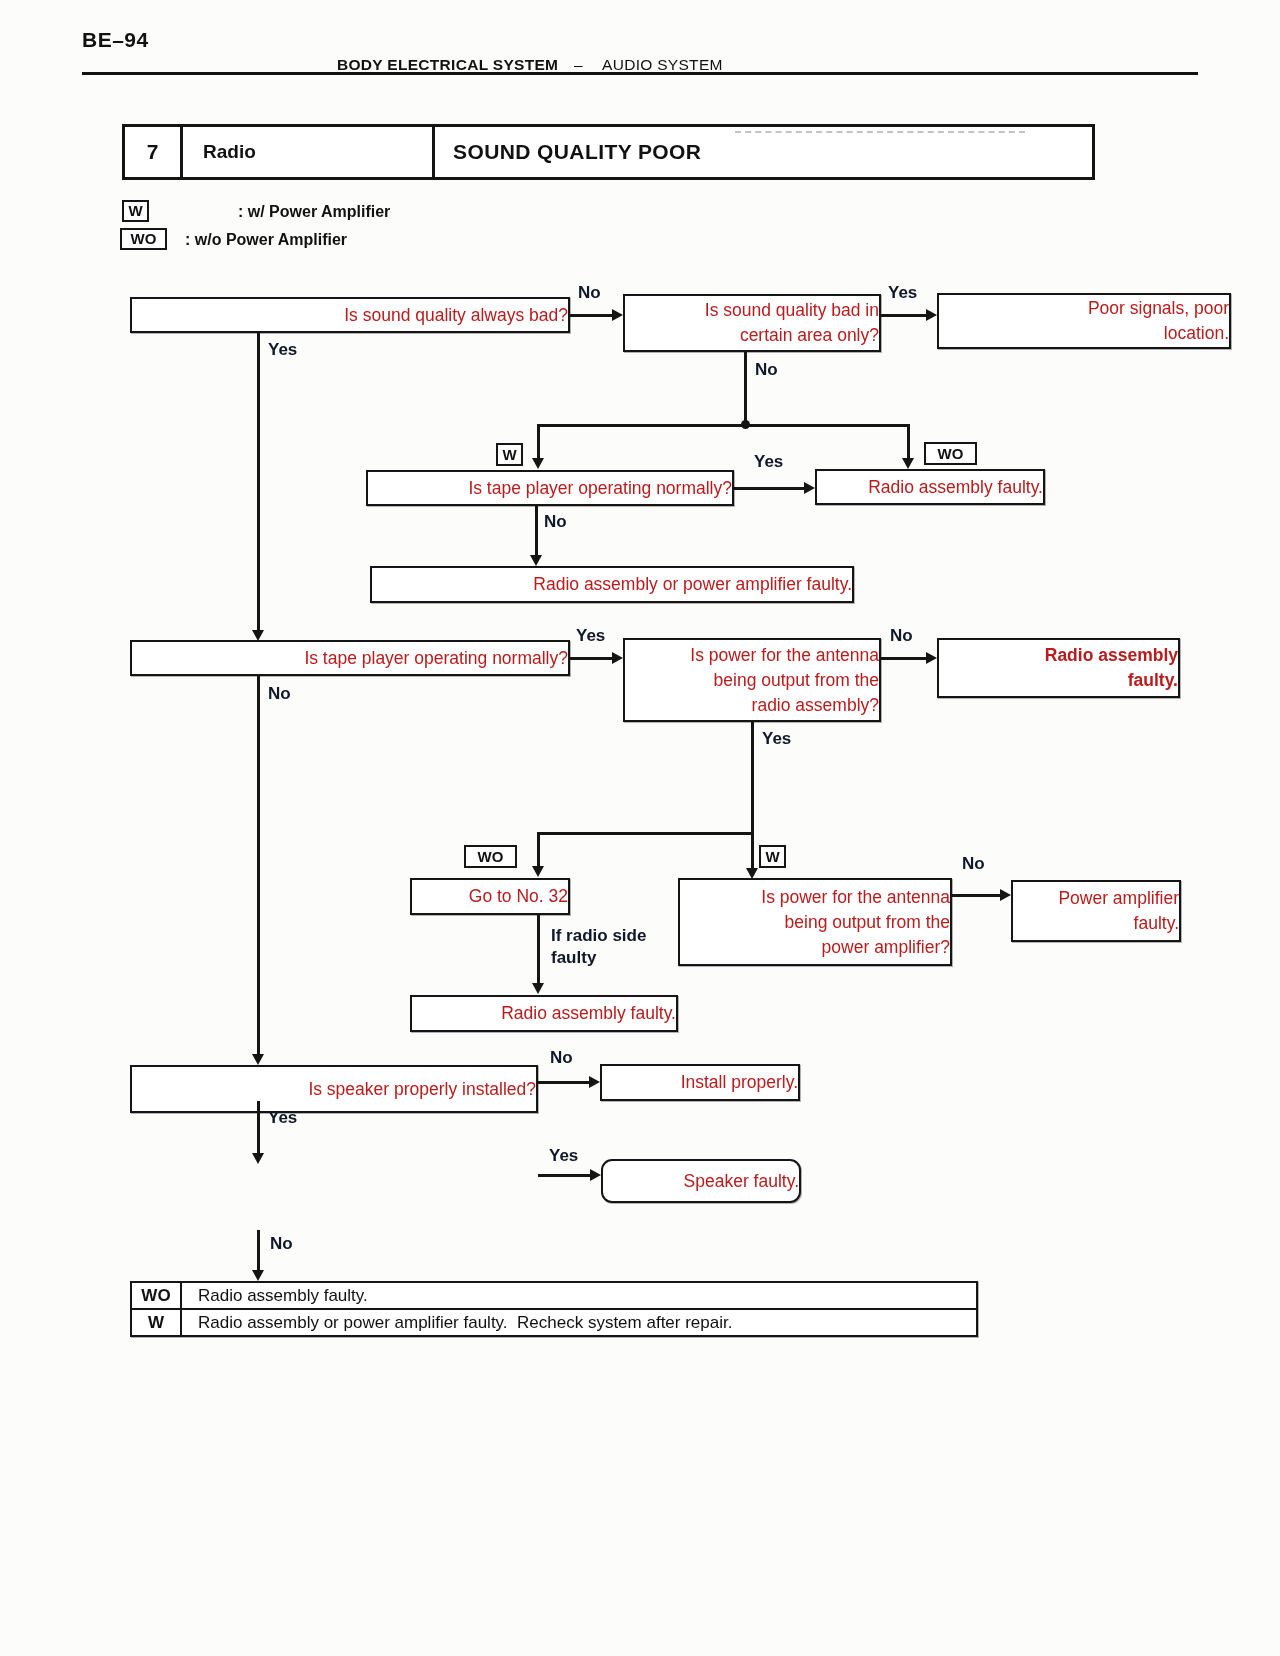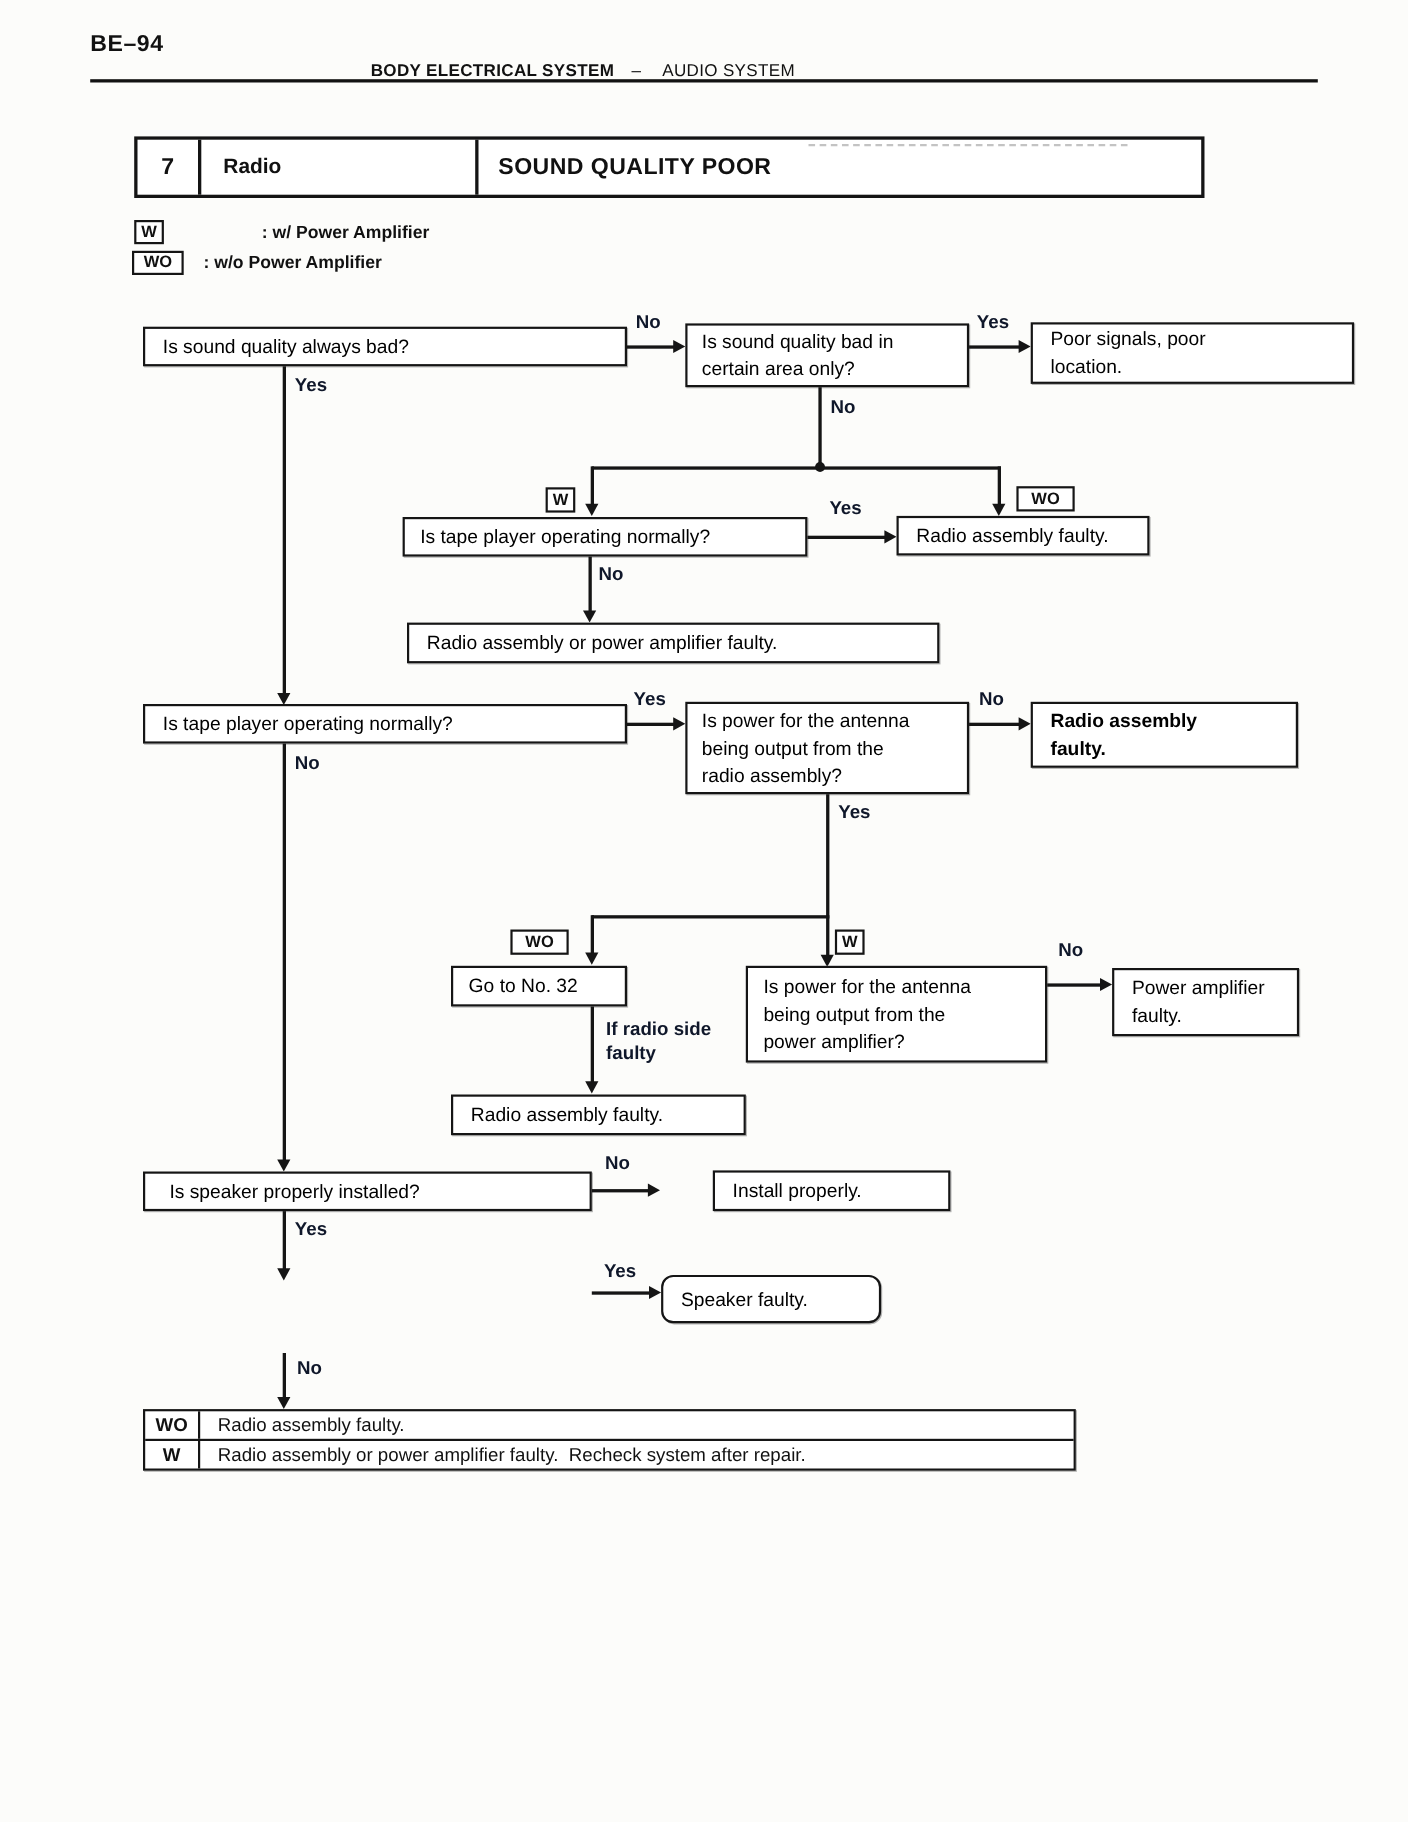--- a/index.html
+++ b/index.html
@@ -22,23 +22,23 @@
   .tcell-prob { flex:1; display:flex; align-items:center; padding-left:18px;
     font:bold 21px "Liberation Sans",sans-serif; letter-spacing:.4px; }
   .artifact { position:absolute; border-top:2px dashed #aaa; opacity:.7; }
 
   .tag { position:absolute; box-sizing:border-box; border:2.5px solid #151515; background:#fff;
     display:flex; align-items:center; justify-content:center;
     font:bold 15px/16px "Liberation Sans",sans-serif; }
   .legtxt { position:absolute; font:bold 16px/20px "Liberation Sans",sans-serif; }
 
   .fbox { position:absolute; box-sizing:border-box; border:2.5px solid #151515; background:#fff;
-    font:17.5px/25px "Liberation Sans",sans-serif; color:#000000;
+    font:17.5px/25px "Liberation Sans",sans-serif; color:#b91c1c;
     display:flex; flex-direction:column; justify-content:center; padding-left:16px;
-    box-shadow:1px 1px 0 rgba(40,40,40,.35); }
+    box-shadow:1px 1px 0 rgba(40,40,40,.35);text-align:right; }
   .lbl { position:absolute; font:bold 17px/19px "Liberation Sans",sans-serif; color:#0f172a; }
   .hline { position:absolute; height:2.5px; background:#151515; }
   .vline { position:absolute; width:2.5px; background:#151515; }
   .arr-r { position:absolute; width:0; height:0;
     border-top:6px solid transparent; border-bottom:6px solid transparent; border-left:11px solid #151515; }
   .arr-d { position:absolute; width:0; height:0;
     border-left:6px solid transparent; border-right:6px solid transparent; border-top:11px solid #151515; }
   .dot { position:absolute; width:9px; height:9px; border-radius:50%; background:#151515; }
 
   .finalbox { position:absolute; left:130px; top:1281px; width:848px; height:56px;
@@ -159,25 +159,25 @@
     <div>Power amplifier</div>
     <div>faulty.</div>
   </div>
 
   <div class="vline" style="left:537px; top:915px; height:70px;"></div>
   <div class="arr-d" style="left:532px; top:983px;"></div>
   <div class="lbl" style="left:551px; top:926px;">If radio side</div>
   <div class="lbl" style="left:551px; top:948px;">faulty</div>
   <div class="fbox" style="left:410px; top:995px; width:268px; height:37px;">Radio assembly faulty.</div>
 
-  <div class="fbox" style="left:130px; top:1065px; width:408px; height:36px;padding-left:22px;">Is speaker properly installed?</div>
+  <div class="fbox" style="left:130px; top:1065px; width:408px; height:48px;padding-left:22px;">Is speaker properly installed?</div>
   <div class="lbl" style="left:550px; top:1048px;">No</div>
   <div class="hline" style="left:538px; top:1081px; width:52px;"></div>
   <div class="arr-r" style="left:589px; top:1076px;"></div>
-  <div class="fbox" style="left:600px; top:1064px; width:216px; height:37px;margin-left:48px;">Install properly.</div>
+  <div class="fbox" style="left:600px; top:1064px; width:200px; height:37px;">Install properly.</div>
 
   <div class="lbl" style="left:268px; top:1108px;">Yes</div>
   <div class="vline" style="left:257px; top:1101px; height:54px;"></div>
   <div class="arr-d" style="left:252px; top:1153px;"></div>
   <div class="lbl" style="left:549px; top:1146px;">Yes</div>
   <div class="hline" style="left:538px; top:1174px; width:53px;"></div>
   <div class="arr-r" style="left:590px; top:1169px;"></div>
   <div class="fbox" style="left:601px; top:1159px; width:200px; height:44px;border-radius:11px;">Speaker faulty.</div>
 
   <div class="lbl" style="left:270px; top:1234px;">No</div>

